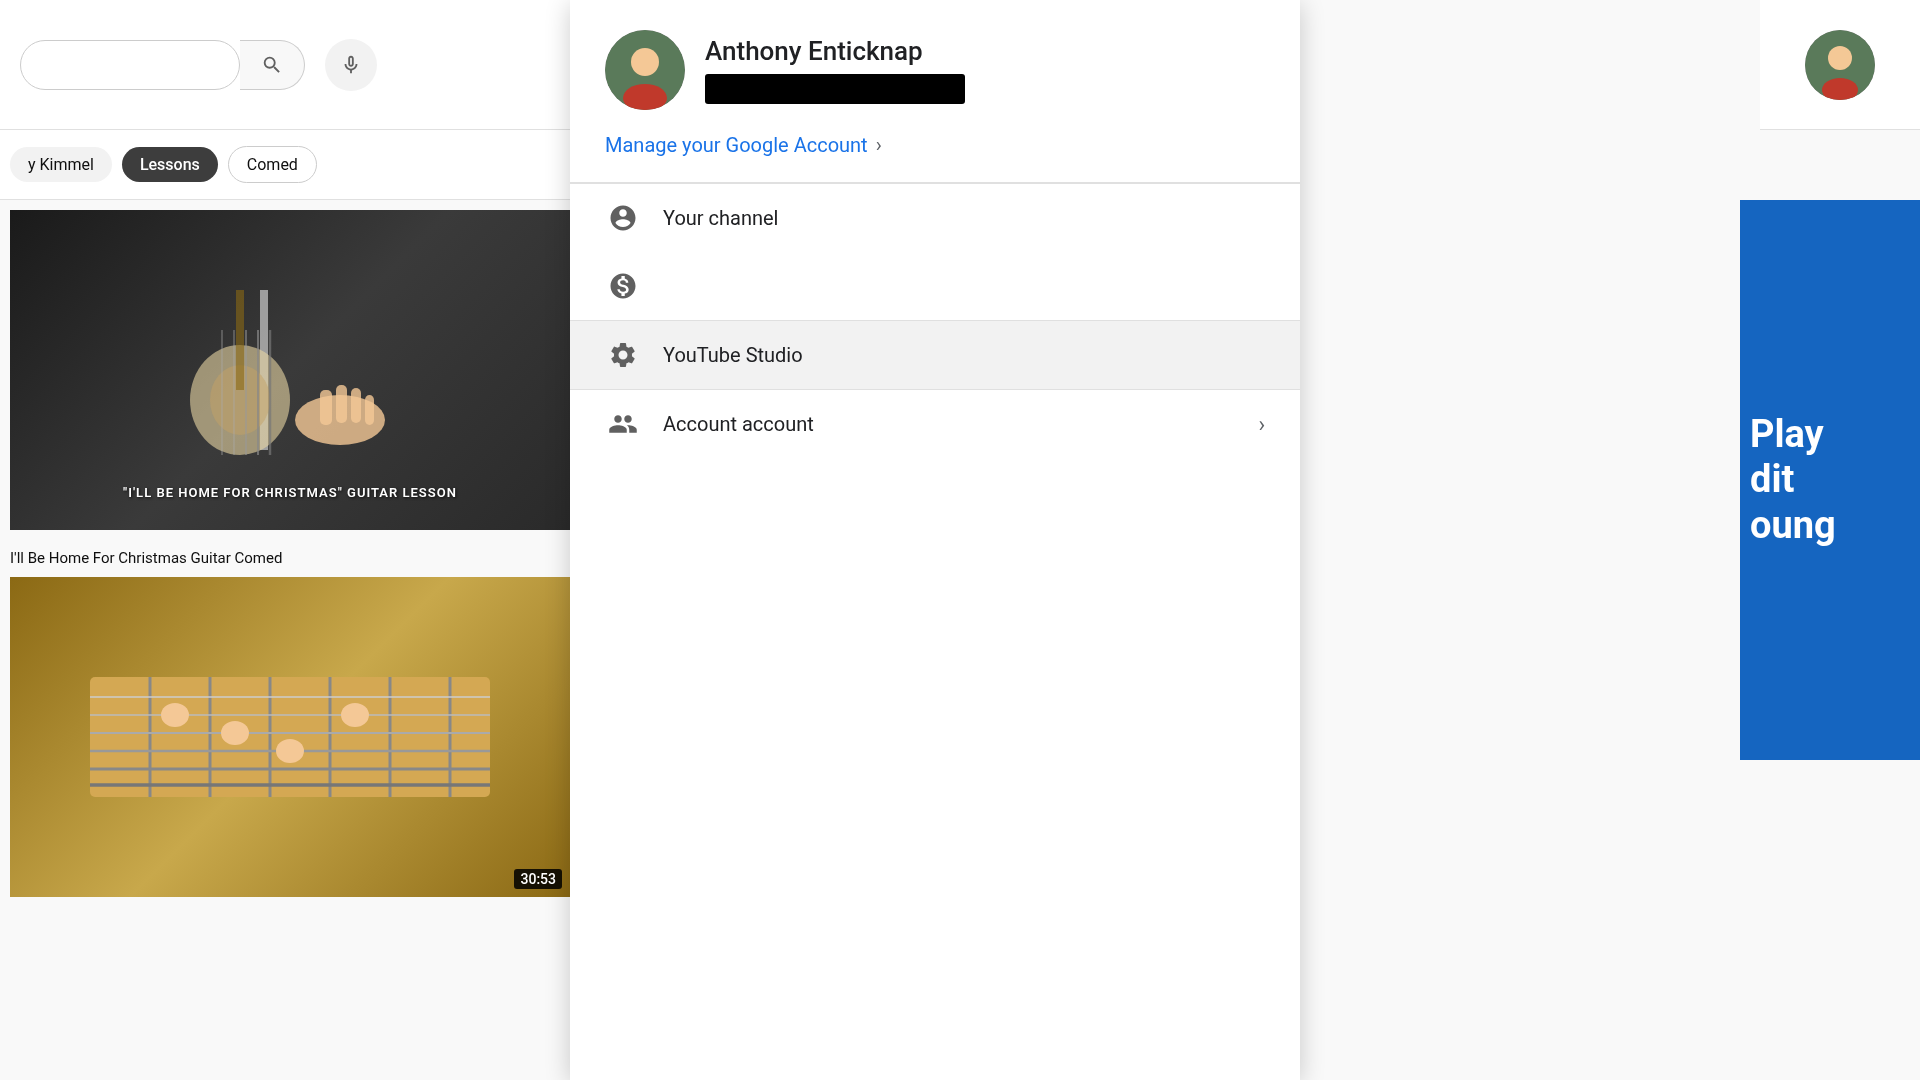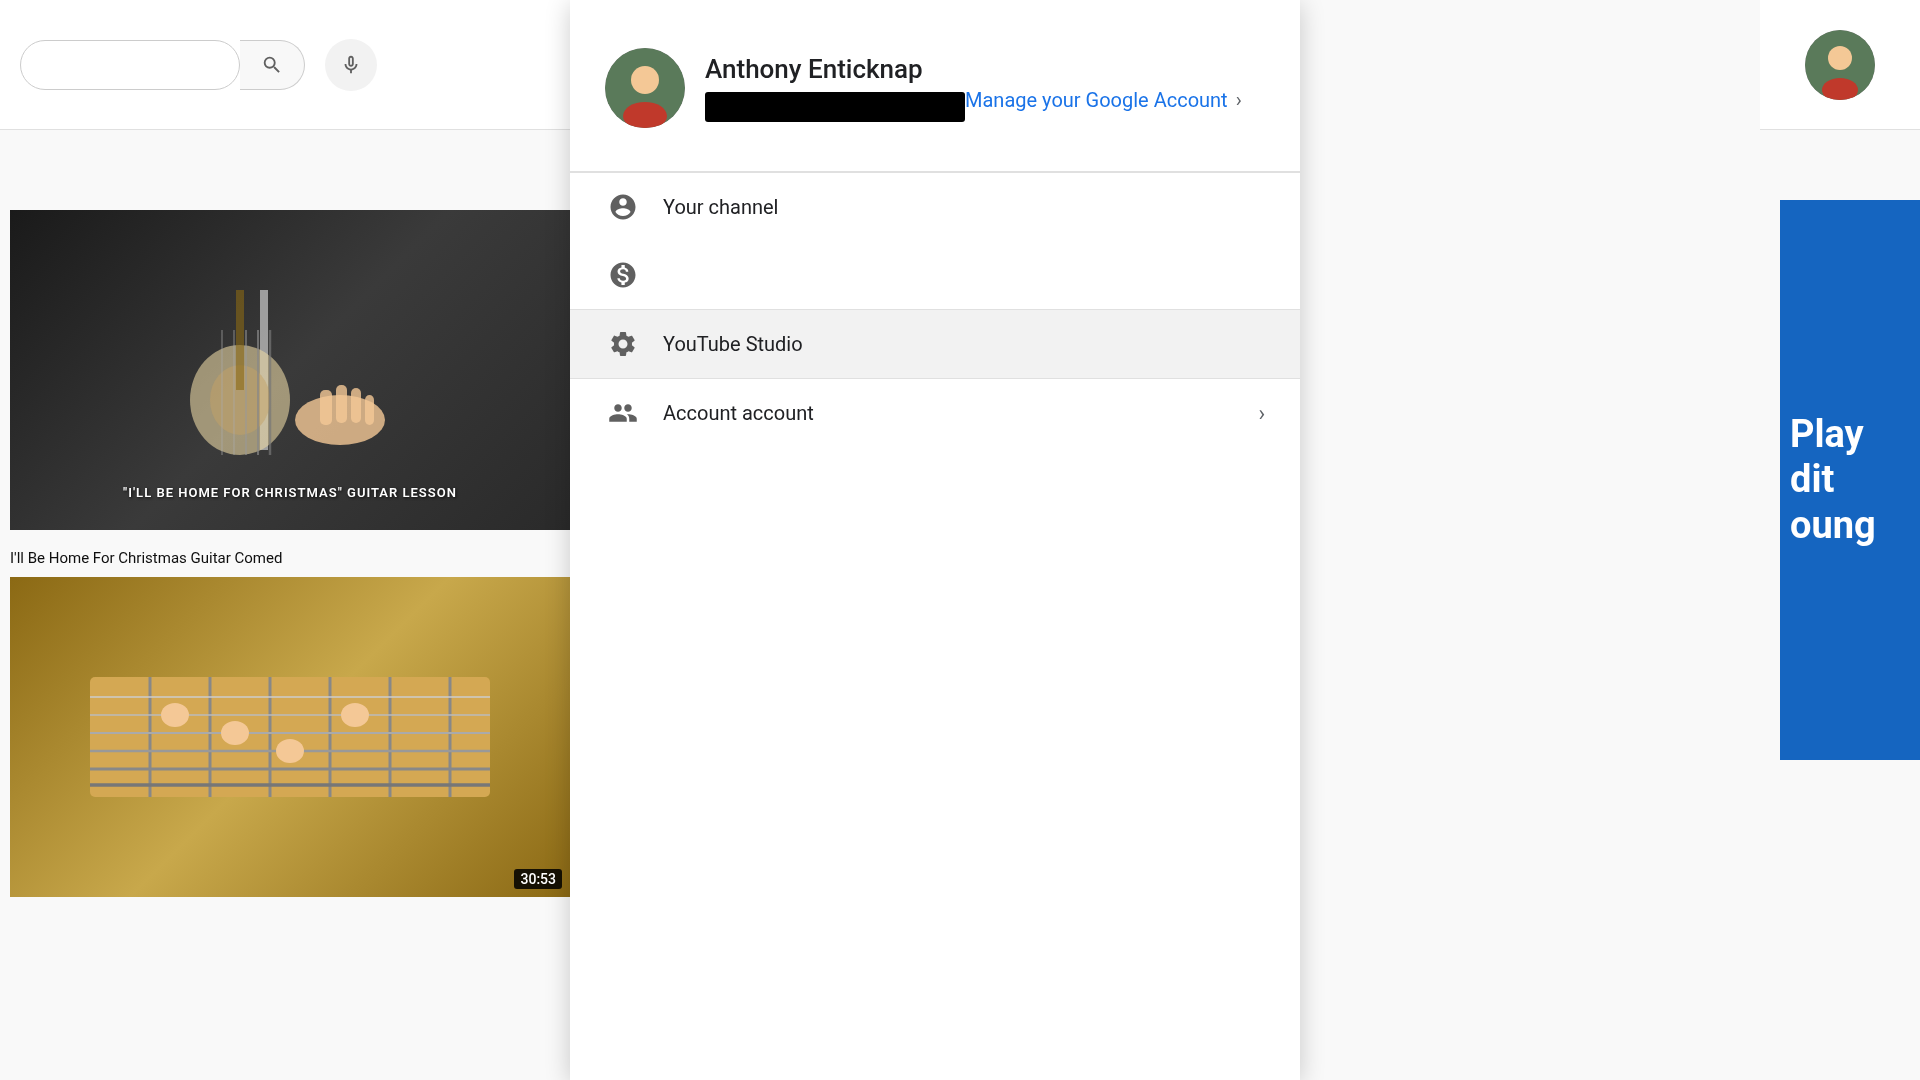--- a/index.html
+++ b/index.html
@@ -182,21 +182,21 @@
       color: #0f0f0f;
       font-weight: 400;
       line-height: 1.4;
     }
 
     
     .right-banner {
       position: absolute;
       top: 200px;
       right: 0;
-      width: 140px;
+      width: 180px;
       height: 560px;
       background: #1565C0;
       display: flex;
       flex-direction: column;
       align-items: center;
       justify-content: center;
       padding: 20px 10px;
       overflow: hidden;
       margin-left: 12px;
     }
@@ -243,24 +243,24 @@
       width: 730px;
       height: 1080px;
       background: #fff;
       box-shadow: 0 4px 24px rgba(0,0,0,0.2);
       z-index: 100;
       overflow: hidden;
     }
 
     
     .user-info-section {
-      padding: 48px 35px 25px 35px;
+      padding: 30px 35px 25px 35px;
       border-bottom: 1px solid #e0e0e0;
       display: flex;
-      flex-direction: row;
+      flex-direction: column;
       gap: 0;
     }
 
     .user-row {
       display: flex;
       align-items: center;
       gap: 20px;
       margin-bottom: 18px;
     }
 
@@ -375,20 +375,25 @@
         <path d="M15.5 14h-.79l-.28-.27A6.471 6.471 0 0 0 16 9.5 6.5 6.5 0 1 0 9.5 16c1.61 0 3.09-.59 4.23-1.57l.27.28v.79l5 4.99L20.49 19l-4.99-5zm-6 0C7.01 14 5 11.99 5 9.5S7.01 5 9.5 5 14 7.01 14 9.5 11.99 14 9.5 14z"></path>
       </svg>
     </div>
     <div class="mic-btn">
       <svg width="22" height="22" viewBox="0 0 24 24" fill="#606060">
         <path d="M12 14c1.66 0 3-1.34 3-3V5c0-1.66-1.34-3-3-3S9 3.34 9 5v6c0 1.66 1.34 3 3 3zm-1-9c0-.55.45-1 1-1s1 .45 1 1v6c0 .55-.45 1-1 1s-1-.45-1-1V5zm6 6c0 2.76-2.24 5-5 5s-5-2.24-5-5H5c0 3.53 2.61 6.43 6 6.92V21h2v-3.08c3.39-.49 6-3.39 6-6.92h-2z"></path>
       </svg>
     </div>
   </div>
 
+  <div class="chips-row">
+    <div class="chip chip-default">y Kimmel</div>
+    <div class="chip chip-active">Lessons</div>
+    <div class="chip chip-outline">Comed</div>
+  </div>
 
   <div class="video-area">
 
     <div class="video-thumb video-thumb-1">
       <div class="guitar-overlay">
 
         <svg width="300" height="200" viewBox="0 0 300 200">
           <rect x="120" y="20" width="8" height="160" fill="#ccc" opacity="0.7"></rect>
           <ellipse cx="100" cy="130" rx="50" ry="55" fill="#e8d5a3" opacity="0.6"></ellipse>
           <ellipse cx="100" cy="130" rx="30" ry="35" fill="#c4a265" opacity="0.5"></ellipse>

